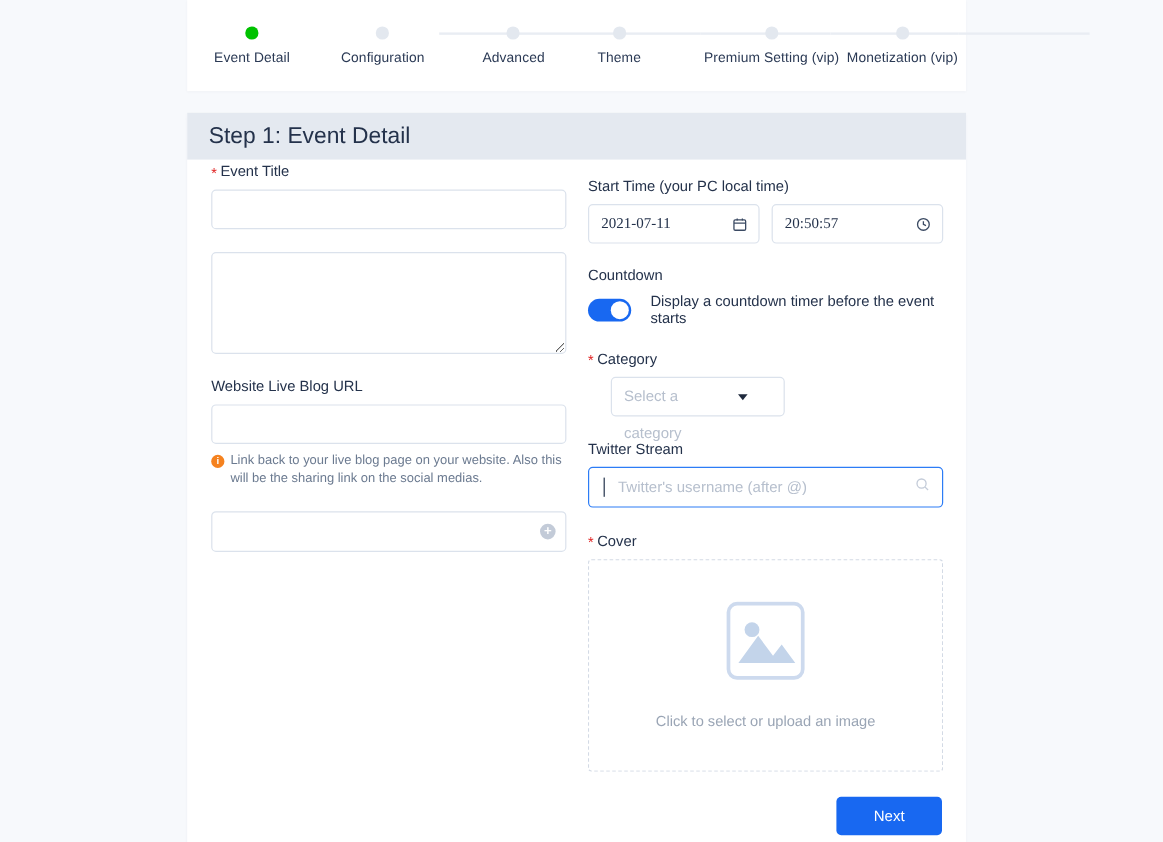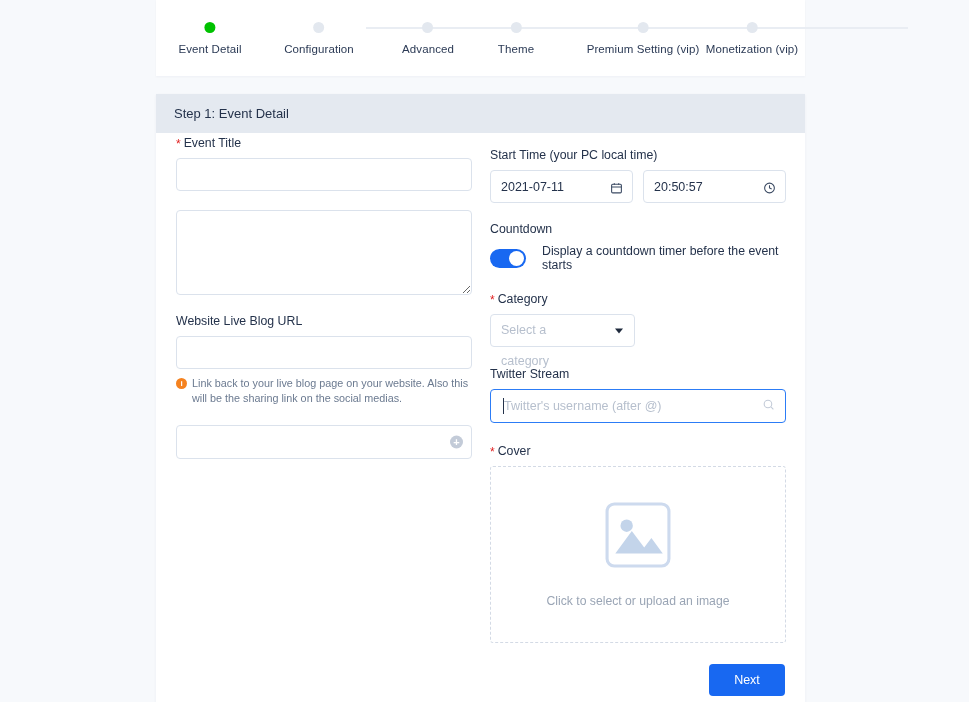--- a/index.html
+++ b/index.html
@@ -79,21 +79,21 @@
   }
   .card-header {
     height: 39px;
     background: #e4e9f0;
     display: flex;
     align-items: center;
     padding-left: 18px;
     box-sizing: border-box;
   }
   .card-header .title {
-    font-size: 13px;
+    font-size: 19px;
     color: #24324b;
     font-weight: normal;
   }
 
   .card-body {
     position: relative;
     padding: 0;
   }
 
   .col-left {
@@ -196,21 +196,21 @@
     text-align: center;
     font-weight: bold;
   }
 
   
   .dt-row { display: flex; gap: 10px; }
   .dt-box {
     position: relative;
     flex: 1 1 0;
   }
-  .dt-box .inp { padding-right: 28px; }
+  .dt-box .inp { padding-right: 28px; font-family: Liberation Serif, serif; }
   .dt-icon {
     position: absolute;
     right: 10px;
     top: 50%;
     transform: translateY(-50%);
     width: 13px;
     height: 13px;
     color: #3b4a63;
     pointer-events: none;
   }
@@ -246,39 +246,40 @@
 
   
   .select-box {
     position: relative;
     width: 145px;
   }
   .select-box .inp {
     color: #b6bfcd;
     padding-right: 38px;
     line-height: 31px;
+    margin-left: 19px;
   }
   .caret {
     position: absolute;
     right: 12px;
     top: 50%;
     transform: translateY(-50%);
     width: 0; height: 0;
     border-left: 4.5px solid transparent;
     border-right: 4.5px solid transparent;
     border-top: 5.5px solid #1f2a3d;
   }
 
   
   .tw-wrap { position: relative; }
   .tw-wrap .inp {
     border: 1.5px solid #2c7cf6;
     height: 34px;
     padding-right: 30px;
-    padding-left: 13px;
+    padding-left: 24px;
   }
   .tw-caret {
     position: absolute;
     left: 13px;
     top: 9px;
     width: 1px;
     height: 16px;
     background: #24324b;
   }
   .tw-search {
@@ -303,21 +304,21 @@
     margin-top: 22px;
     font-size: 12.2px;
     color: #9aa5b5;
   }
 
   
   .next-btn {
     position: absolute;
     right: 20px;
     bottom: 18px;
-    width: 76px;
+    width: 88px;
     height: 32px;
     background: #1868f1;
     color: #fff;
     border: none;
     border-radius: 4px;
     font-size: 12.5px;
     font-family: "Liberation Sans", sans-serif;
     cursor: pointer;
   }
 </style>

